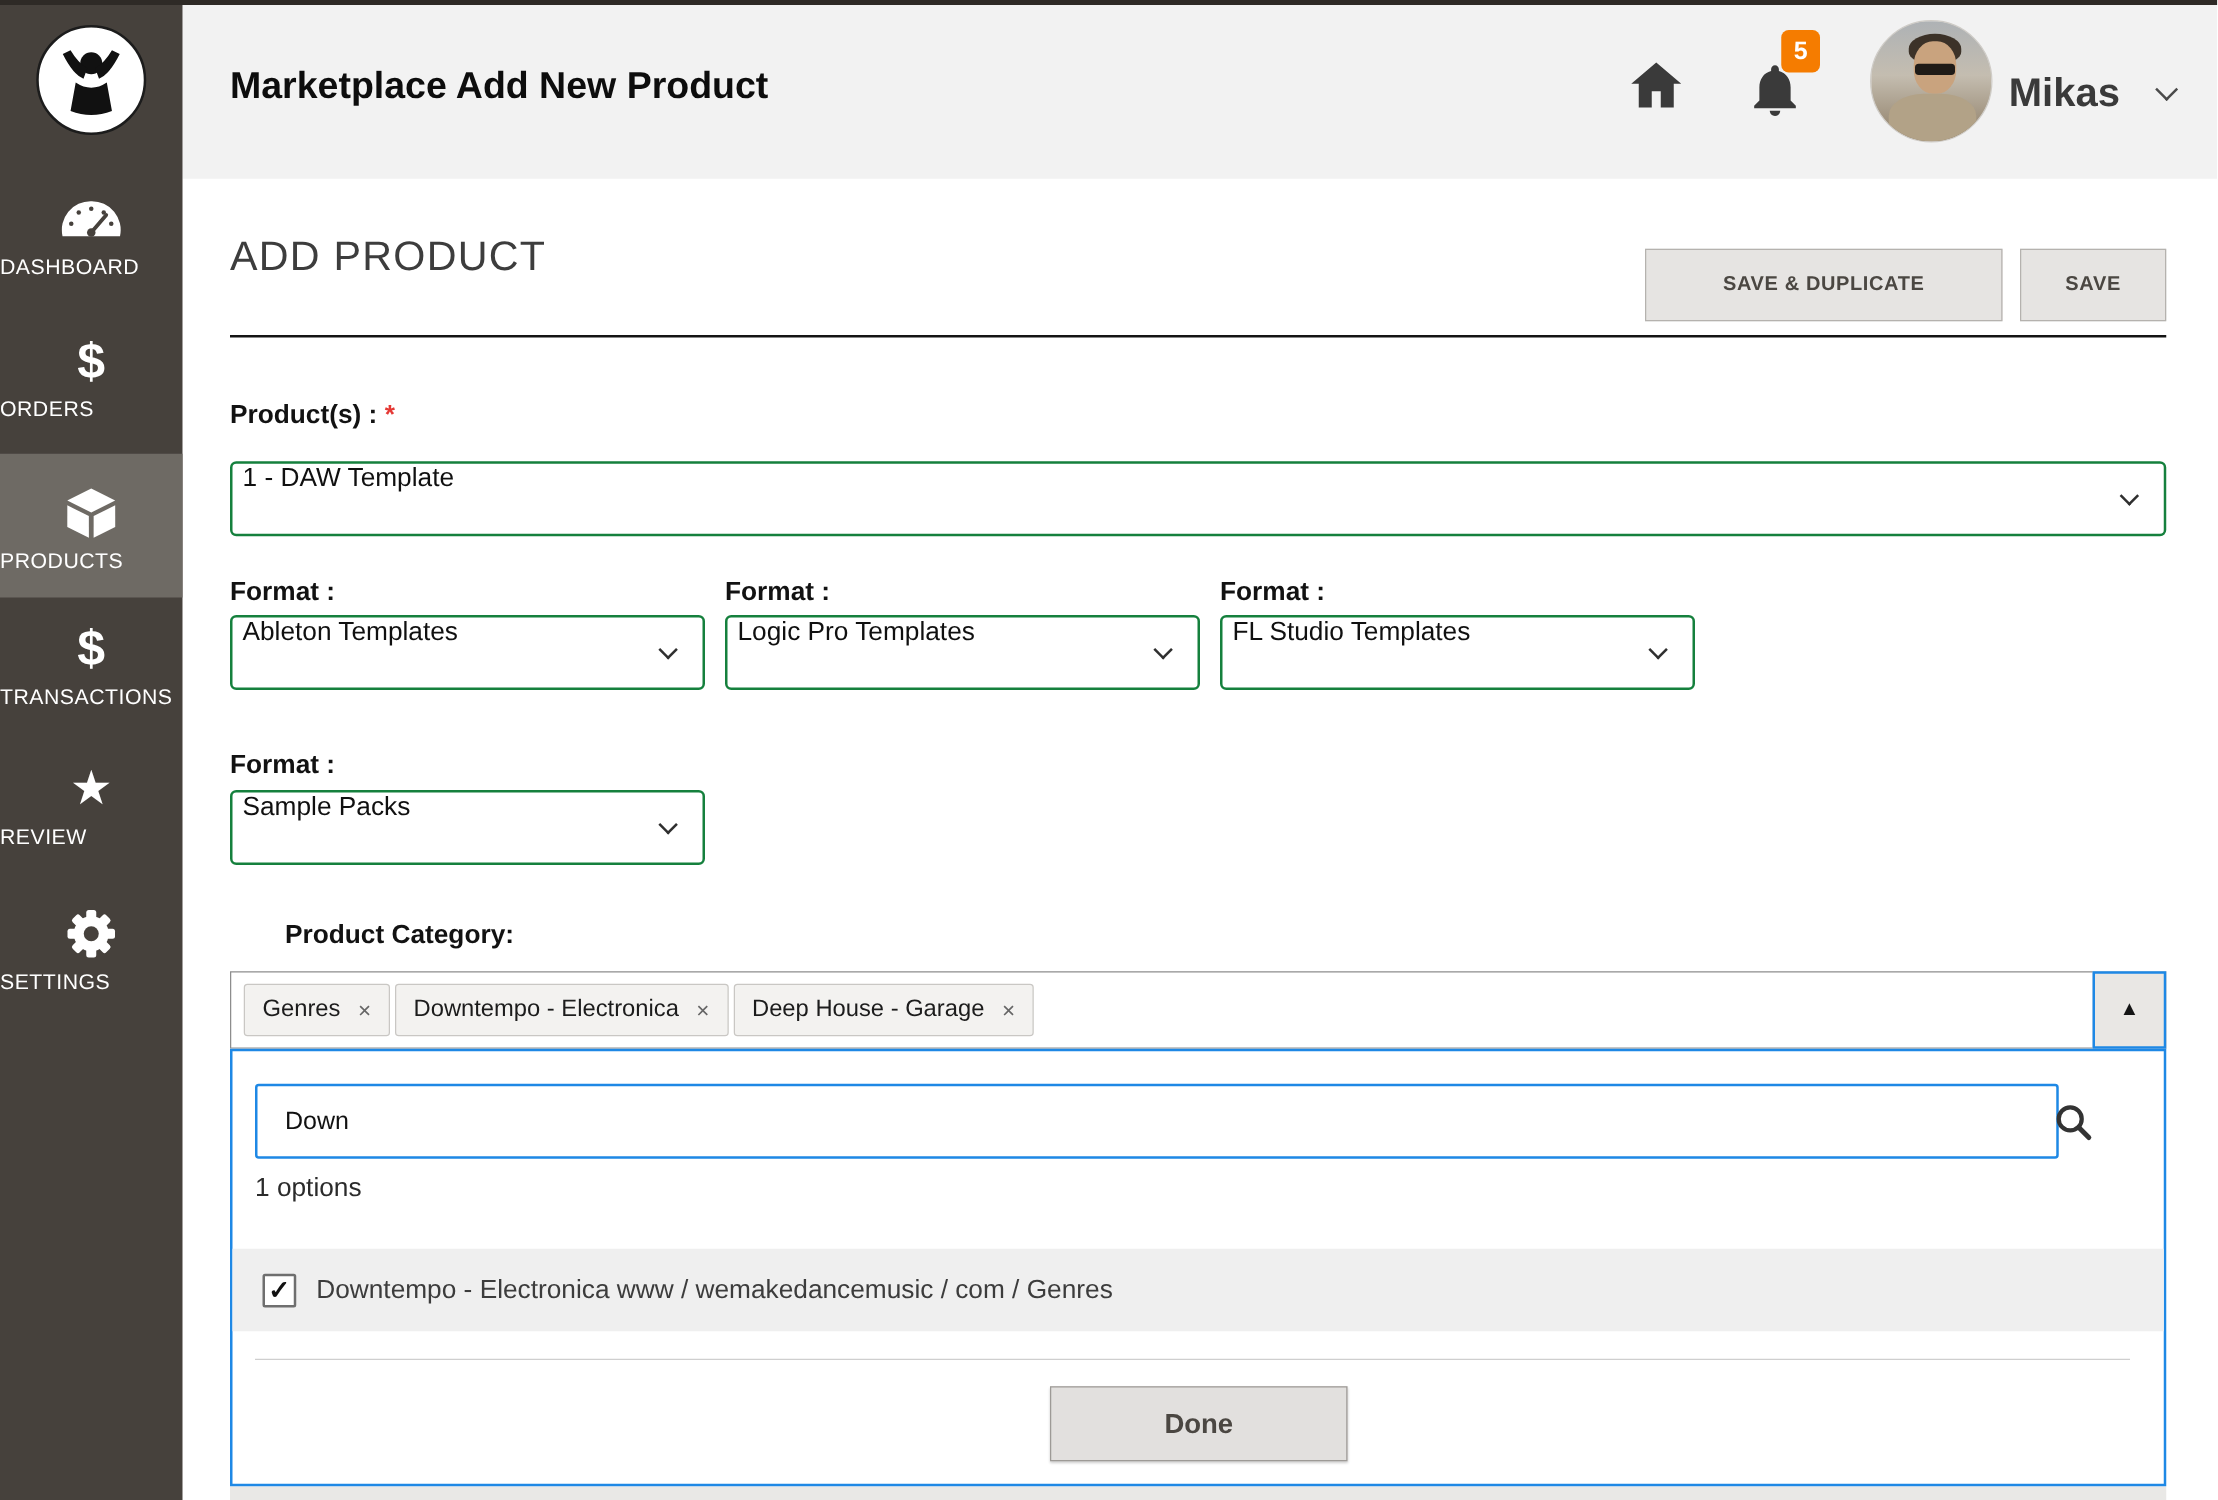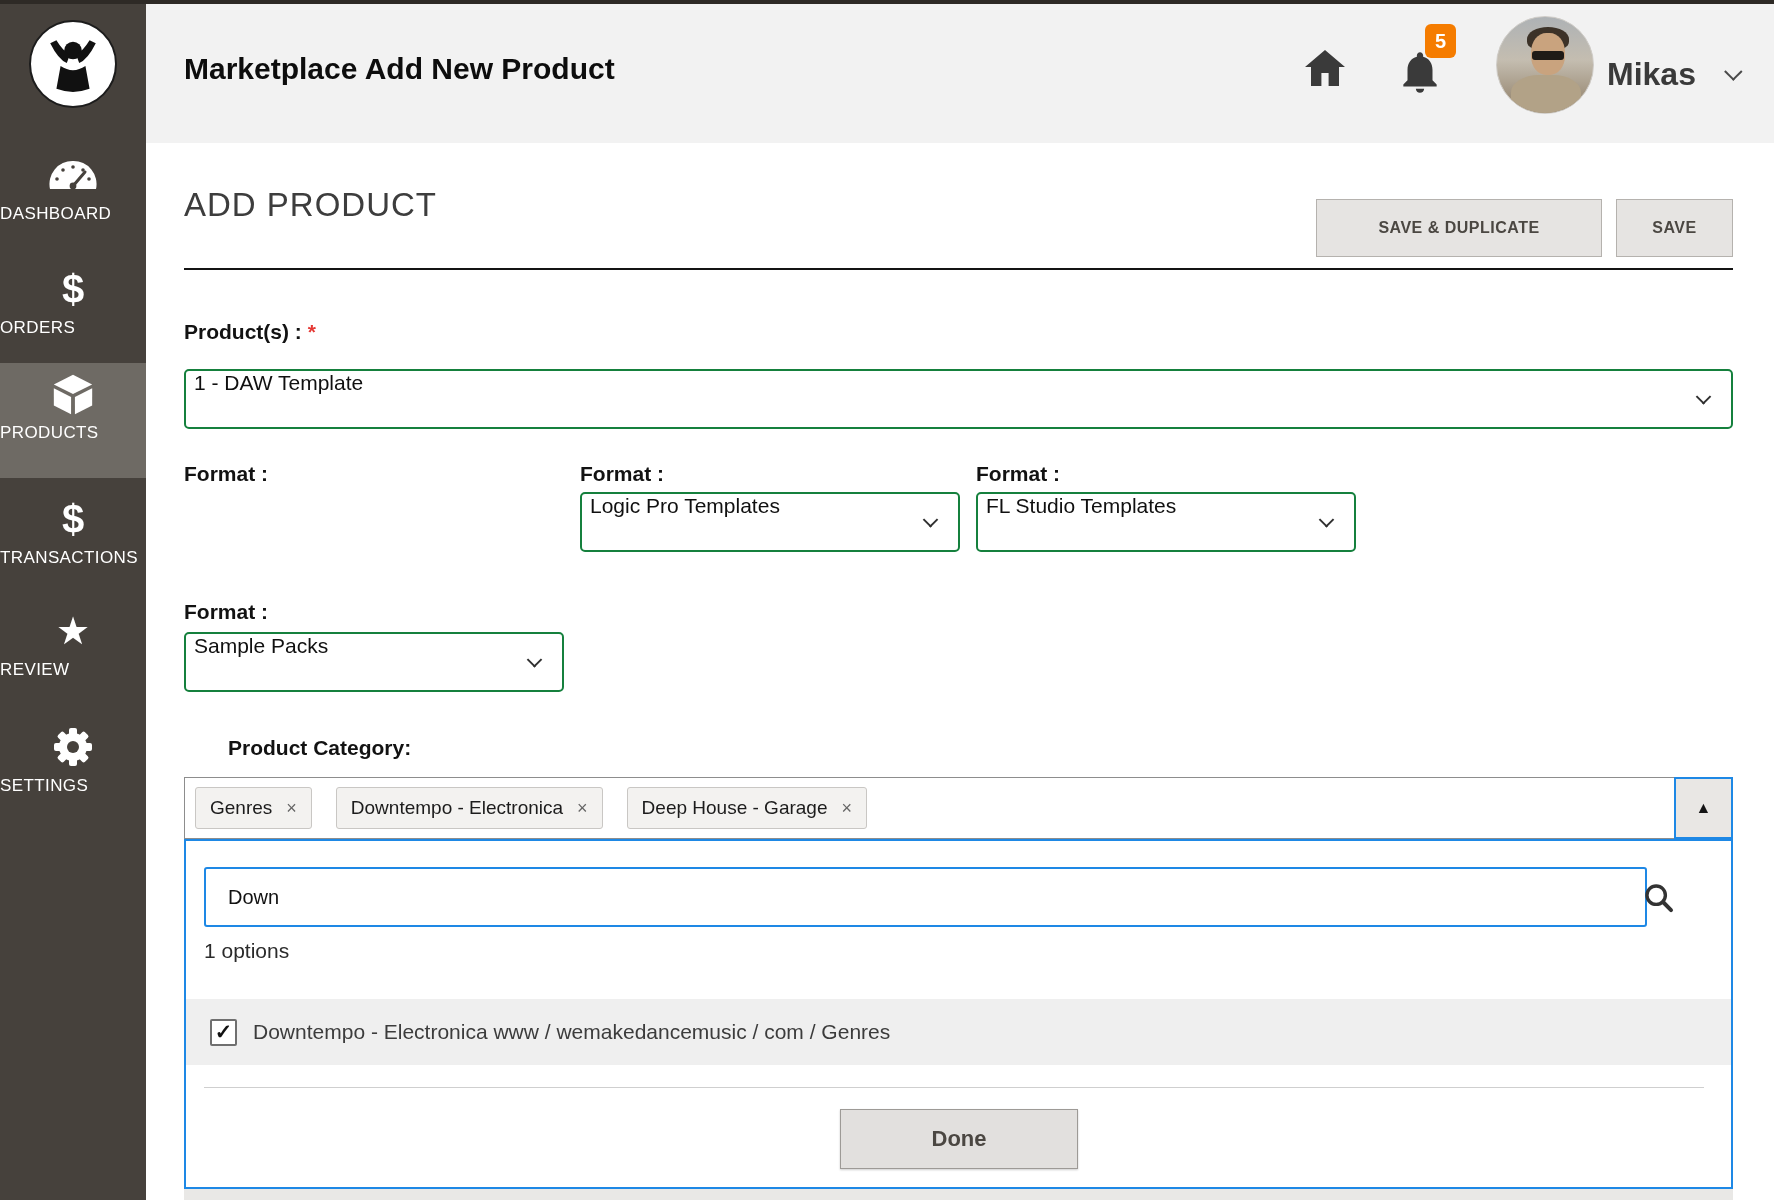--- a/index.html
+++ b/index.html
@@ -8,21 +8,21 @@
 
   .topstrip { position:absolute; left:0; top:0; width:1774px; height:4px; background:#2e2a26; z-index:9; }
 
   
   .sidebar { position:absolute; left:0; top:0; width:146px; height:1200px; background:#46413c; z-index:5; }
   .logo { position:absolute; left:29px; top:20px; width:88px; height:88px; background:#fff; border:2px solid #1c1c1c;
           border-radius:50%; display:flex; align-items:center; justify-content:center; cursor:pointer; }
   .side-item { position:absolute; left:0; width:146px; color:#fff; cursor:pointer; }
   .side-item .icon-wrap { height:50px; display:flex; align-items:center; justify-content:center; }
   .side-label { font-size:17px; letter-spacing:.4px; margin-top:4px; }
-  .side-item.active { background:#6e6a64; padding-top:6px; }
+  .side-item.active { background:#6e6a64; padding-top:22px; }
   .dollar-glyph { font-size:40px; font-weight:bold; color:#fff; line-height:1; }
   .star-glyph { font-size:38px; color:#fff; line-height:1; }
 
   
   .gear { position:relative; width:38px; height:38px; }
   .gear .bar { position:absolute; left:15px; top:0; width:8px; height:38px; background:#fff; border-radius:2px; }
   .gear .b2 { transform:rotate(45deg); } .gear .b3 { transform:rotate(90deg); } .gear .b4 { transform:rotate(135deg); }
   .gear .core { position:absolute; left:5px; top:5px; width:28px; height:28px; background:#fff; border-radius:50%; }
   .gear .hole { position:absolute; left:13px; top:13px; width:12px; height:12px; background:#46413c; border-radius:50%; z-index:2; }
 
@@ -57,21 +57,21 @@
 
   .select { position:absolute; background:#fff; border:2px solid #15803d; border-radius:5px; display:flex; align-items:flex-start;
             padding:0 8px; font-size:21px; color:#101010; cursor:pointer; }
   .chev { position:absolute; right:22px; top:50%; width:11px; height:11px; border-right:2px solid #2f2f2f;
           border-bottom:2px solid #2f2f2f; transform:translateY(-70%) rotate(45deg); }
   .select-products { left:184px; top:369px; width:1549px; height:60px; }
   .fsel { width:380px; height:60px; }
 
   
   .chipbar { position:absolute; left:184px; top:777px; width:1549px; height:62px; background:#fff; border:1px solid #8d8d8d;
-             display:flex; align-items:center; padding:0 10px; gap:24px; }
+             display:flex; align-items:center; padding:0 10px; gap:4px; }
   .chip { display:inline-flex; align-items:center; gap:14px; background:#f3f2f0; border:1px solid #c9c7c4; border-radius:3px;
           padding:0 14px; height:42px; font-size:19px; color:#1c1c1c; }
   .chip-x { color:#666; font-size:18px; cursor:pointer; line-height:1; }
   .chip-x::after { content:"×"; }
   .toggle { position:absolute; left:1674px; top:777px; width:59px; height:62px; background:#e9e7e4; border:2px solid #1e88e5;
             display:flex; align-items:center; justify-content:center; cursor:pointer; z-index:4; }
   .tri::after { content:"▲"; font-size:16px; color:#141414; }
 
   
   .panel { position:absolute; left:184px; top:839px; width:1549px; height:350px; background:#fff; border:2px solid #1e88e5; z-index:3; }
@@ -209,20 +209,24 @@
   </div>
   <div class="select select-products">
     <span>1 - DAW Template</span>
     <span class="chev"></span>
   </div>
 
   <div class="lbl" style="left:184px; top:462px;">Format :</div>
   <div class="lbl" style="left:580px; top:462px;">Format :</div>
   <div class="lbl" style="left:976px; top:462px;">Format :</div>
 
+  <div class="select fsel" style="left:184px; top:492px;">
+    <span>Ableton Templates</span>
+      <span class="chev"></span>
+  </div>
   <div class="select fsel" style="left:580px; top:492px;">
     <span>Logic Pro Templates</span>
       <span class="chev"></span>
   </div>
   <div class="select fsel" style="left:976px; top:492px;">
     <span>FL Studio Templates</span>
       <span class="chev"></span>
   </div>
 
   <div class="lbl" style="left:184px; top:600px;">Format :</div>

